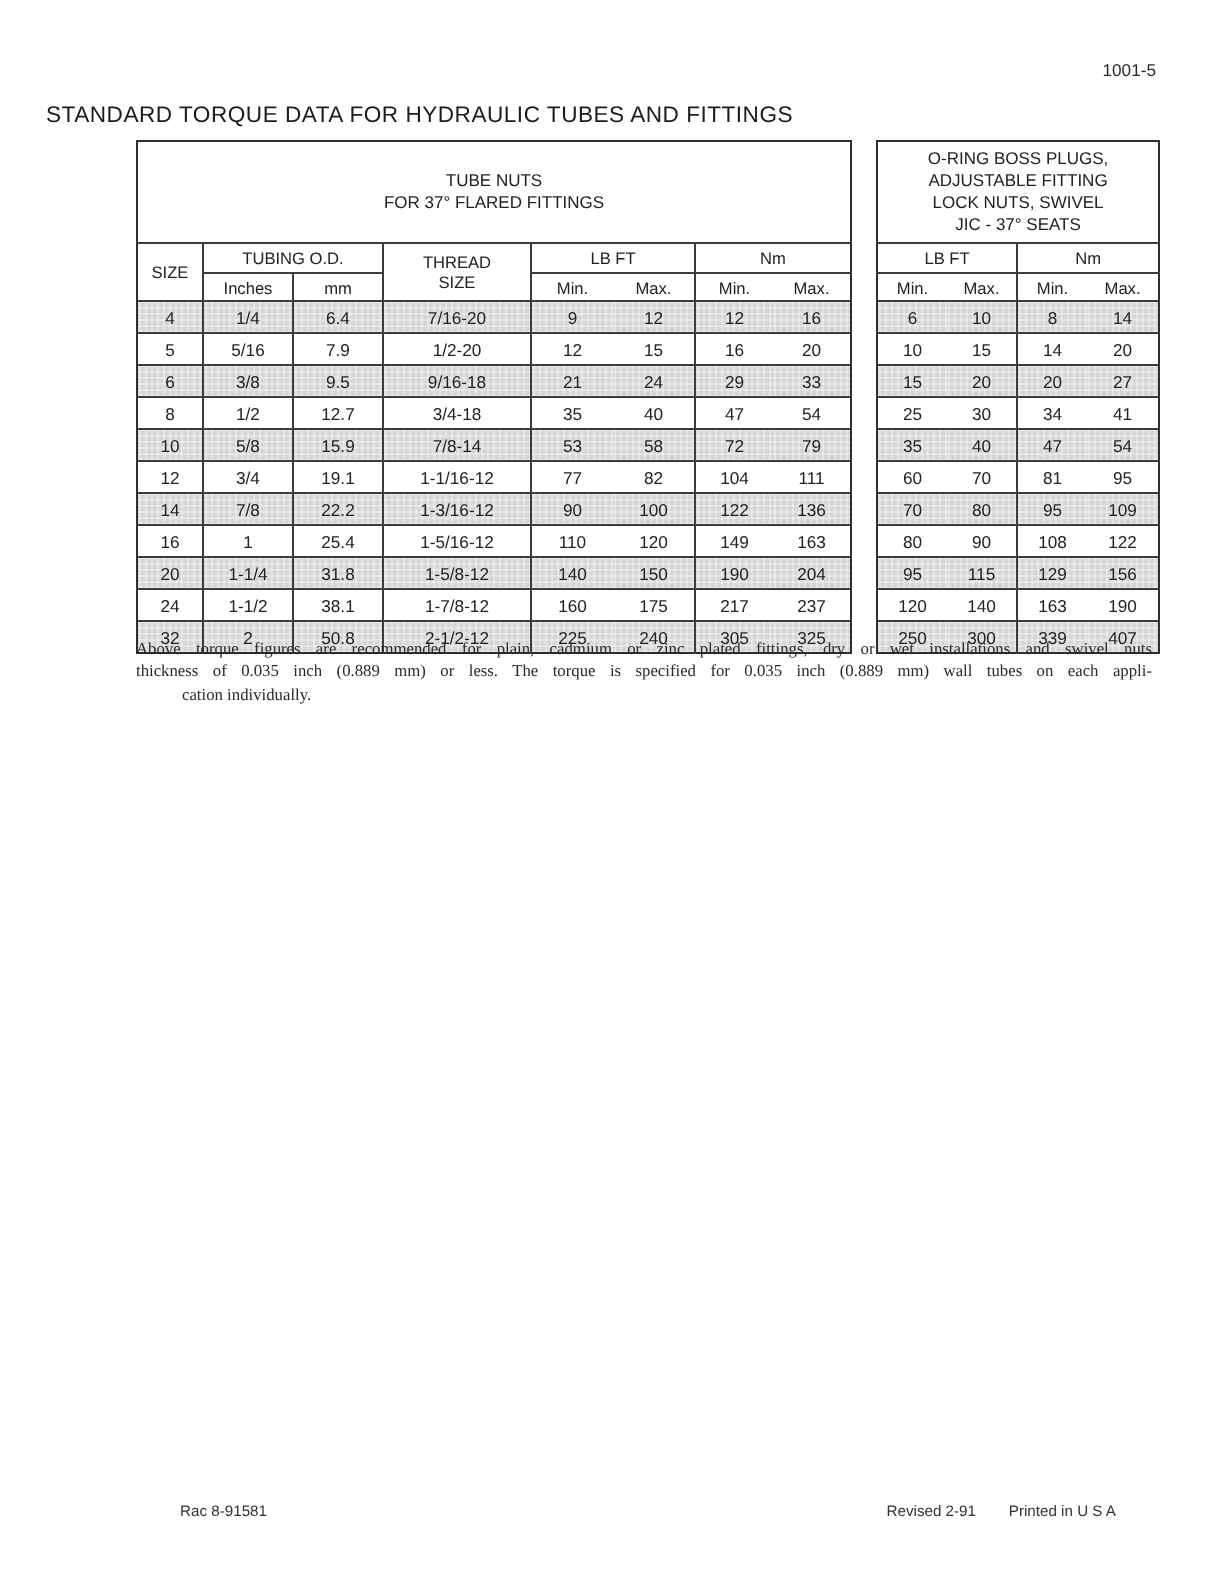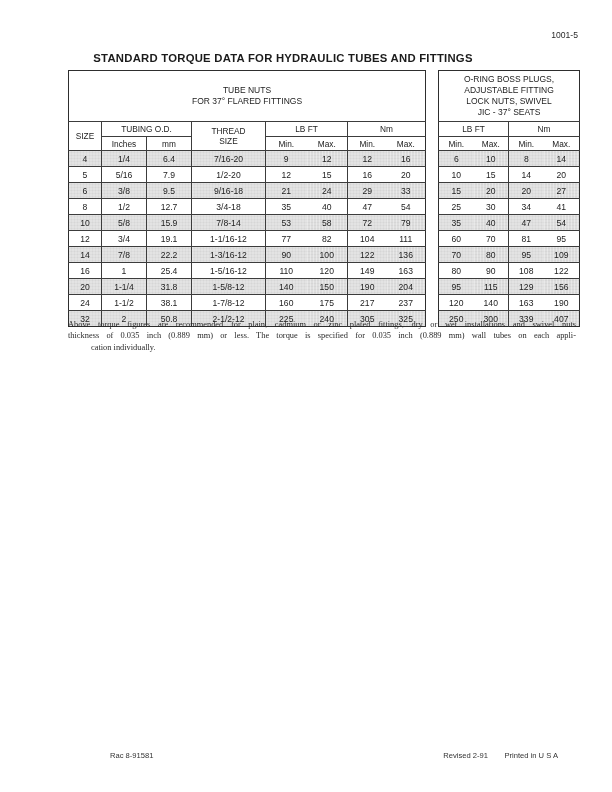--- a/index.html
+++ b/index.html
@@ -1,20 +1,20 @@
 <!DOCTYPE html>
 <html><head>
 <meta charset="utf-8">
 <style>
   html,body{margin:0;padding:0;background:#ffffff;}
   body{width:612px;height:792px;font-family:"Liberation Sans","DejaVu Sans",sans-serif;color:#1f1f1f;position:relative;overflow:hidden;}
   .page{position:absolute;inset:0;background:#fff;}
 
   .pageno{position:absolute;top:30px;right:34px;font-size:8.6px;color:#2a2a2a;text-align:center;}
-  .title{position:absolute;top:52px;left:23px;width:520px;text-align:center;font-size:11.3px;font-weight:bold;letter-spacing:0.25px;color:#1b1b1b;}
+  .title{position:absolute;top:52px;left:23px;width:520px;font-size:11.3px;font-weight:normal;letter-spacing:0.25px;color:#1b1b1b;}
 
   .tables{position:absolute;top:70px;left:68px;display:flex;gap:12px;align-items:flex-start;}
   table.t{border-collapse:collapse;table-layout:fixed;border:1.6px solid #2e2e2e;background:#fff;}
   table.t th, table.t td{padding:0;margin:0;text-align:center;vertical-align:middle;font-weight:normal;color:#222;overflow:hidden;white-space:nowrap;}
   table.left{width:357px;}
   table.right{width:141px;}
 
   .grouphead{height:50px;border-bottom:1px solid #3c3c3c;font-size:8.5px;line-height:10.8px;}
   tr.h2 th{height:14px;font-size:8.3px;}
   tr.h3 th{height:13px;font-size:8.3px;border-bottom:1px solid #3c3c3c;}
@@ -25,21 +25,21 @@
   tr.data td{height:15px;font-size:8.6px;border-top:1px solid #3c3c3c;}
   tr.shaded td{background-color:#d6d6d6;background-image:
       repeating-linear-gradient(0deg, rgba(255,255,255,0.35) 0 1px, rgba(0,0,0,0) 1px 3px),
       repeating-linear-gradient(90deg, rgba(255,255,255,0.35) 0 1px, rgba(0,0,0,0) 1px 3px);}
 
   .footnote{position:absolute;top:319px;left:68px;width:508px;font-size:8.4px;line-height:11.3px;color:#2a2a2a;font-family:Liberation Serif, serif;}
   .fline{text-align-last:justify;white-space:nowrap;}
   .fline-last{text-align:left;margin-left:23px;}
 
   .footer{position:absolute;top:751px;left:0;right:0;height:12px;font-size:7.6px;color:#333;}
-  .doc-code{position:absolute;left:90px;margin-left:20px;}
+  .doc-code{position:absolute;left:90px;}
   .revised{position:absolute;right:124px;}
   .printed{position:absolute;right:54px;}
 </style>
 </head>
 <body>
 
 <div class="page">
 
   <div class="pageno">1001-5</div>
   <div class="title">STANDARD TORQUE DATA FOR HYDRAULIC TUBES AND FITTINGS</div>

